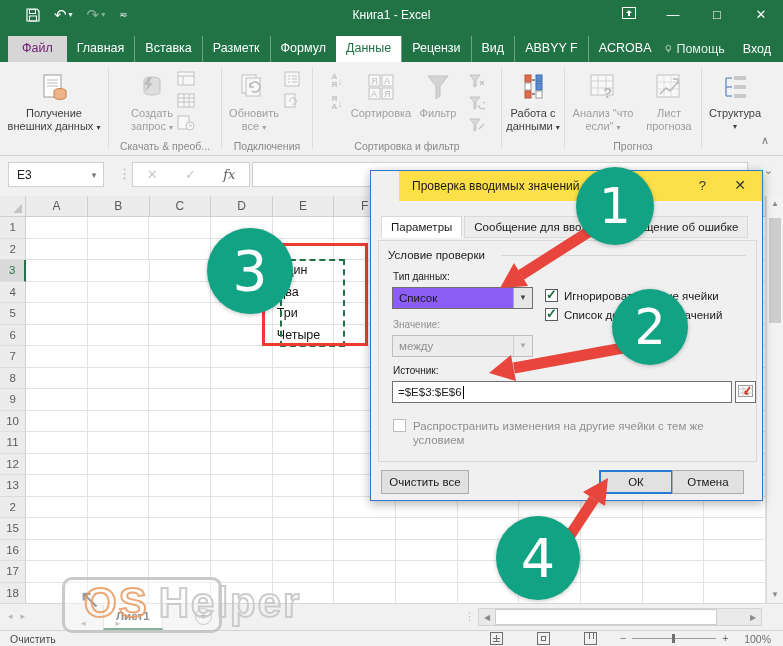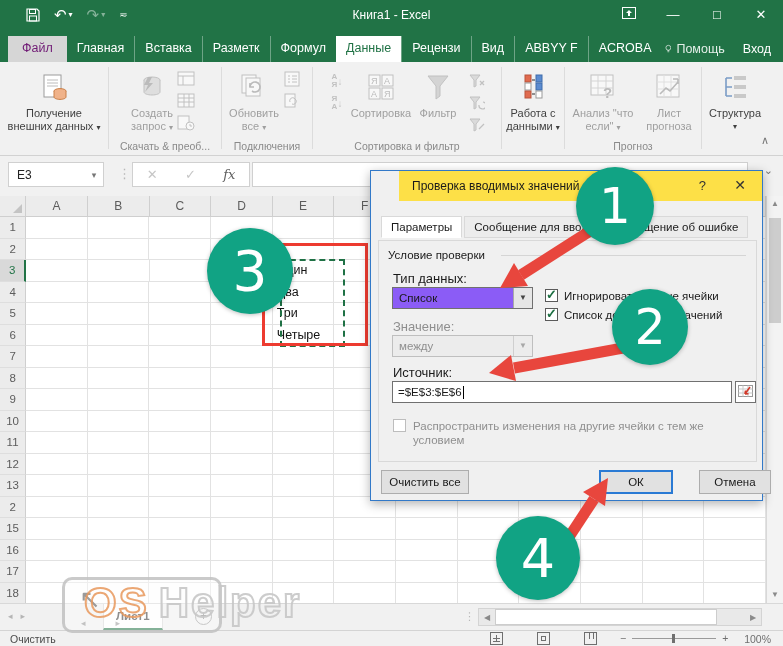--- a/index.html
+++ b/index.html
@@ -106,40 +106,40 @@
   .dlg-title { position:absolute; left:0; top:0; right:0; height:30px; background:#fde047;margin-left:28px; }
   .dlg-title .t { position:absolute; left:13px; top:8px; font-size:12px; }
   .dlg-help { position:absolute; right:56px; top:7px; font-size:13px; color:#333; }
   .dlg-close { position:absolute; right:16px; top:6px; font-size:14px; color:#333; }
   .dlg-tabs { position:absolute; left:10px; top:45px; display:flex; }
   .dtab { border:1px solid #d9d9d9; background:#ececec; padding:4px 9px; margin-right:2px; white-space:nowrap; }
   .dtab.active { background:#fff; border-bottom-color:#fff; position:relative; z-index:2; }
   .dlg-page { position:absolute; left:7px; top:69px; width:379px; height:222px; border:1px solid #d9d9d9; background:#f0f0f0; }
   .grouphdr { position:absolute; left:9px; top:8px; right:10px; display:flex; align-items:center; gap:16px; }
   .grouphdr .line { flex:1; height:1px; background:#d5d5d5; }
-  .flabel { position:absolute; font-size:13px; color:#1a1a1a; }
+  .flabel { position:absolute; font-size:10px; color:#1a1a1a; }
   .flabel.dis { color:#8f8f8f; }
   .combo { position:absolute; width:141px; height:22px; background:#8b5cf6; border:1px solid #707070; display:flex; align-items:center; }
   .combo .cval { flex:1; padding-left:6px; }
   .combo .cbtn { width:19px; height:100%; background:#e6e6e6; border-left:1px solid #a9a9a9; text-align:center; font-size:8px; line-height:20px; color:#444; }
   .combo.dis { background:#ececec; border-color:#bfbfbf; color:#8f8f8f; }
   .combo.dis .cbtn { background:#ececec; border-left-color:#cfcfcf; color:#a8a8a8; }
   .cbrow { position:absolute; display:flex; align-items:center; gap:6px; }
   .cb { width:13px; height:13px; background:#fff; border:1px solid #5a5a5a; position:relative; flex:none; }
   .cb.checked::after { content:"✓"; position:absolute; left:0; top:-3px; font-size:13px; color:#1d6f42; font-weight:bold; }
   .cb.dis { border-color:#bdbdbd; }
   .srcfield { position:absolute; left:13px; top:140px; width:340px; height:22px; background:#fff; border:1px solid #707070; font-size:11.5px; line-height:20px; padding-left:5px; }
   .caret { display:inline-block; width:1px; height:13px; background:#000; vertical-align:middle; margin-left:1px; }
   .rangebtn { position:absolute; left:356px; top:140px; width:21px; height:22px; background:#fff; border:1px solid #707070; display:flex; align-items:center; justify-content:center; }
   .applyrow { position:absolute; left:14px; top:178px; display:flex; gap:7px; width:330px; color:#8f8f8f; line-height:14px; }
   .dlg-buttons { position:absolute; left:0; right:0; top:299px; height:26px; }
   .dbtn { position:absolute; height:24px; background:#e1e1e1; border:1px solid #adadad; font-size:11.5px; color:#1a1a1a; text-align:center; font-family:"Liberation Sans", sans-serif; }
   .dbtn.clear { left:10px; width:88px; }
   .dbtn.ok { left:228px; width:74px; border:2px solid #2a7ad4; }
-  .dbtn.cancel { left:328px; width:72px; }
+  .dbtn.cancel { left:301px; width:72px; }
 
   
   .annot-svg { position:absolute; left:0; top:0; width:783px; height:646px; z-index:20; pointer-events:none; }
   .circ { position:absolute; border-radius:50%; background:#11a384; color:#fff; text-align:center; z-index:21; box-shadow:0 1px 4px rgba(0,0,0,.25); pointer-events:none; }
   .circ span { font-family:"DejaVu Sans", sans-serif; }
   .c1 { left:576px; top:167px; width:78px; height:78px; font-size:50px; line-height:78px; }
   .c2 { left:612px; top:289px; width:76px; height:76px; font-size:49px; line-height:76px; }
   .c3 { left:207px; top:228px; width:86px; height:86px; font-size:55px; line-height:86px; }
   .c4 { left:496px; top:516px; width:84px; height:84px; font-size:54px; line-height:84px; }
 

